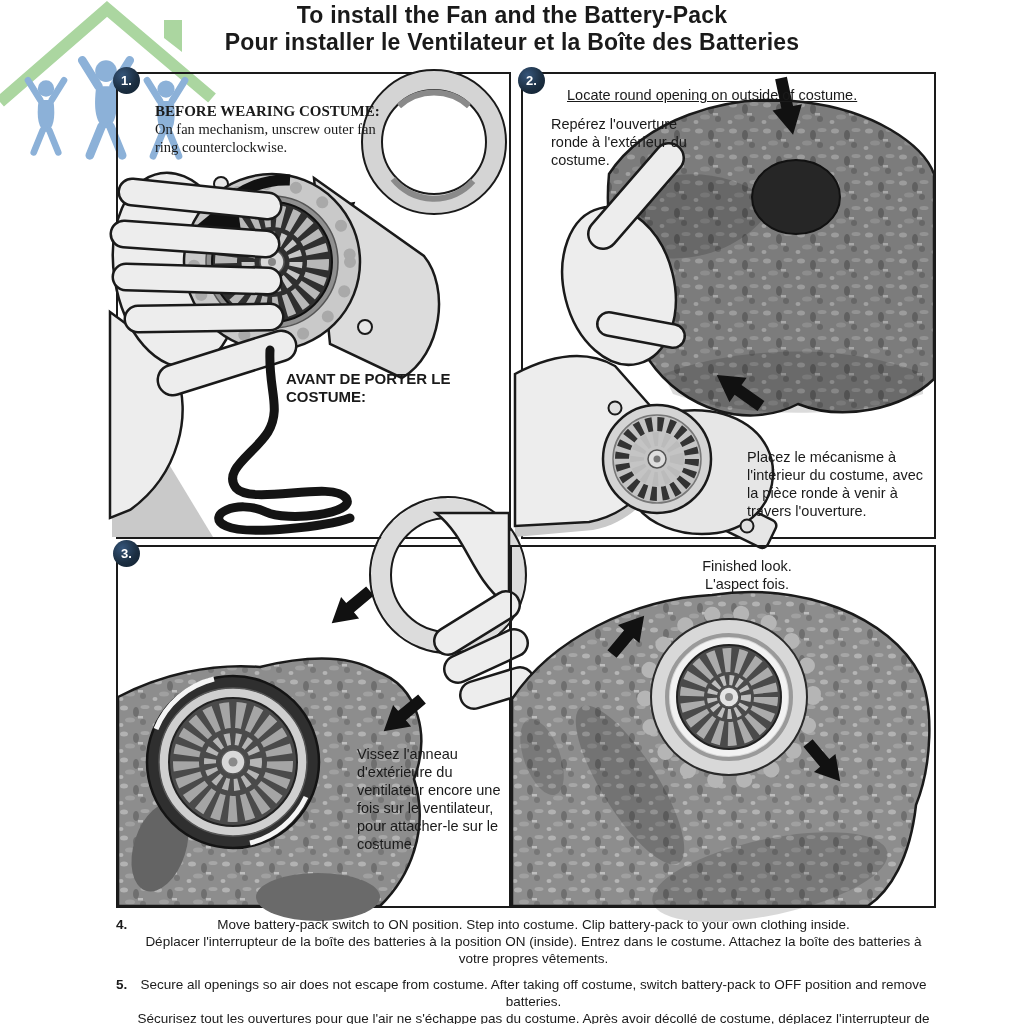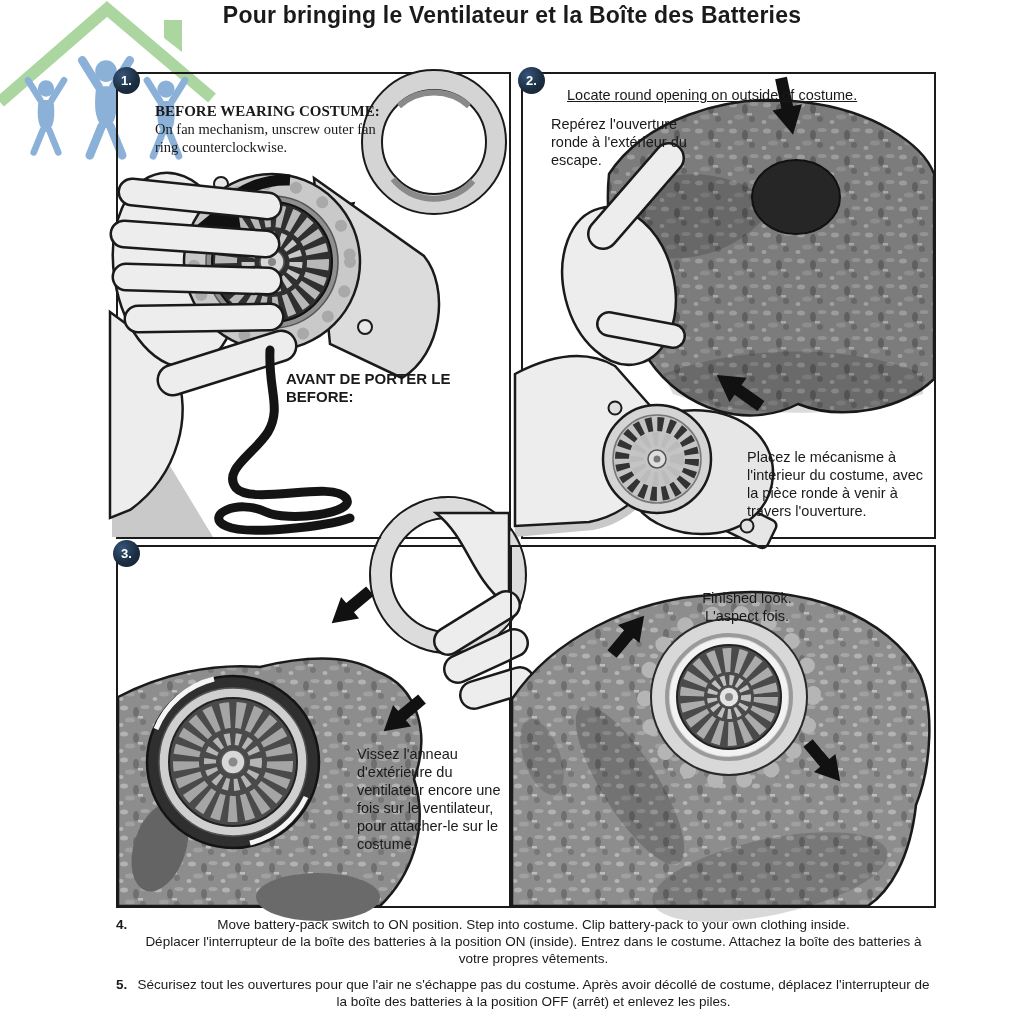--- a/index.html
+++ b/index.html
@@ -50,21 +50,22 @@
       <g transform="translate(172,122) scale(0.86)">
         <circle cx="0" cy="-36" r="10" stroke="none"></circle>
         <path d="M-22,-46 L-7,-22 M22,-46 L7,-22" fill="none" stroke-width="8"></path>
         <path d="M-9,-22 C-12,0 -9,14 0,17 C9,14 12,0 9,-22 Z" stroke="none"></path>
         <path d="M-4,15 L-15,42 M4,15 L15,42" fill="none" stroke-width="8"></path>
       </g>
     </g>
   </svg>
 
   <div class="title">
-    <div>Pour bringing le Ventilateur et la Boîte des Batteries</div>
+    <div>To install the Fan and the Battery-Pack</div>
+    <div>Pour installer le Ventilateur et la Boîte des Batteries</div>
   </div>
 
   <div class="panel p1">
     <svg class="ill" viewBox="0 0 391 463">
 
       <g>
         <circle cx="316" cy="68" r="67" fill="none" stroke="#b9b9b9" stroke-width="11" stroke-dasharray="0.1 26" stroke-linecap="round"></circle>
         <circle cx="316" cy="68" r="62" fill="none" stroke="#d4d4d4" stroke-width="19"></circle>
         <circle cx="316" cy="68" r="72" fill="none" stroke="#1a1a1a" stroke-width="2"></circle>
         <circle cx="316" cy="68" r="52" fill="none" stroke="#1a1a1a" stroke-width="2"></circle>
@@ -122,21 +123,21 @@
       <path d="M152,276 C150,316 164,334 150,358 C136,380 104,396 118,414 C134,432 214,406 228,424 C240,440 168,448 148,438 C118,424 86,442 108,452 C130,462 210,452 232,444" fill="none" stroke="#141414" stroke-width="9" stroke-linecap="round"></path>
     </svg>
     <div class="badge">
         <span>1.</span>
       </div>
     <div class="tb" style="left:37px;top:28px;width:242px;font-family:Liberation Serif, serif;">
       <div class="hd">BEFORE WEARING COSTUME:</div>
       <div>On fan mechanism, unscrew outer fan ring counterclockwise.</div>
     </div>
     <div class="tb" style="left:168px;top:296px;width:236px;">
-      <div class="hd">AVANT DE PORTER LE BEFORE:</div>
+      <div class="hd">AVANT DE PORTER LE COSTUME:</div>
     </div>
   </div>
 
   <div class="panel p2">
     <svg class="ill" viewBox="0 0 411 463">
       <defs>
         <pattern id="texD2" width="34" height="26" patternUnits="userSpaceOnUse">
           <rect width="34" height="26" fill="#7c7c7c"></rect>
           <ellipse cx="6" cy="5" rx="4" ry="2.5" fill="#9c9c9c"></ellipse>
           <ellipse cx="18" cy="9" rx="3" ry="5" fill="#606060"></ellipse>
@@ -183,21 +184,21 @@
         <circle cx="224" cy="452" r="6.5" fill="#e0e0e0" stroke="#1a1a1a" stroke-width="2"></circle>
       </g>
     </svg>
     <div class="badge">
         <span>2.</span>
       </div>
     <div class="tb" style="left:44px;top:12px;width:352px;text-decoration:underline;">
       <div>Locate round opening on outside of costume.</div>
     </div>
     <div class="tb" style="left:28px;top:41px;width:160px;">
-      <div>Repérez l'ouverture ronde à l'extérieur du escape.</div>
+      <div>Repérez l'ouverture ronde à l'extérieur du costume.</div>
     </div>
     <div class="tb" style="left:224px;top:374px;width:190px;">
       <div>Placez le mécanisme à l'intérieur du costume, avec la pièce ronde à venir à travers l'ouverture.</div>
     </div>
   </div>
 
   <div class="panel p3">
     <svg class="ill" viewBox="0 0 391 359">
       <defs>
         <pattern id="texL3" width="34" height="26" patternUnits="userSpaceOnUse">
@@ -288,35 +289,36 @@
         <circle cx="217" cy="150" r="52" fill="#4a4a4a" stroke="#222" stroke-width="2"></circle>
         <circle cx="217" cy="150" r="37" fill="none" stroke="#ababab" stroke-width="24" stroke-dasharray="7 6"></circle>
         <circle cx="217" cy="150" r="17" fill="none" stroke="#c0c0c0" stroke-width="10" stroke-dasharray="4 4"></circle>
         <circle cx="217" cy="150" r="10" fill="#e4e4e4" stroke="#555" stroke-width="1.5"></circle>
         <circle cx="217" cy="150" r="4" fill="#8a8a8a"></circle>
       </g>
 
       <path d="M0,-6 L26,-6 L26,-14 L50,0 L26,14 L26,6 L0,6 Z" transform="translate(100,107) rotate(-50)" fill="#111"></path>
       <path d="M0,-6 L26,-6 L26,-14 L50,0 L26,14 L26,6 L0,6 Z" transform="translate(296,196) rotate(50)" fill="#111"></path>
     </svg>
-    <div class="tb ctr" style="left:140px;top:10px;width:190px;margin-top:32px;">
+    <div class="tb ctr" style="left:140px;top:10px;width:190px;">
       <div>Finished look.</div>
       <div>L'aspect fois.</div>
     </div>
   </div>
 
   <div class="steps">
     <div class="step">
       <span class="num">4.</span>
       <span class="stext">
         <div>Move battery-pack switch to ON position. Step into costume. Clip battery-pack to your own clothing inside.</div>
         <div>Déplacer l'interrupteur de la boîte des batteries à la position ON (inside). Entrez dans le costume. Attachez la boîte des batteries à votre propres vêtements.</div>
       </span>
     </div>
     <div class="step">
       <span class="num">5.</span>
       <span class="stext">
+        <div>Secure all openings so air does not escape from costume. After taking off costume, switch battery-pack to OFF position and remove batteries.</div>
         <div>Sécurisez tout les ouvertures pour que l'air ne s'échappe pas du costume. Après avoir décollé de costume, déplacez l'interrupteur de la boîte des batteries à la position OFF (arrêt) et enlevez les piles.</div>
       </span>
     </div>
   </div>
 
 </div>
 
 </body></html>

